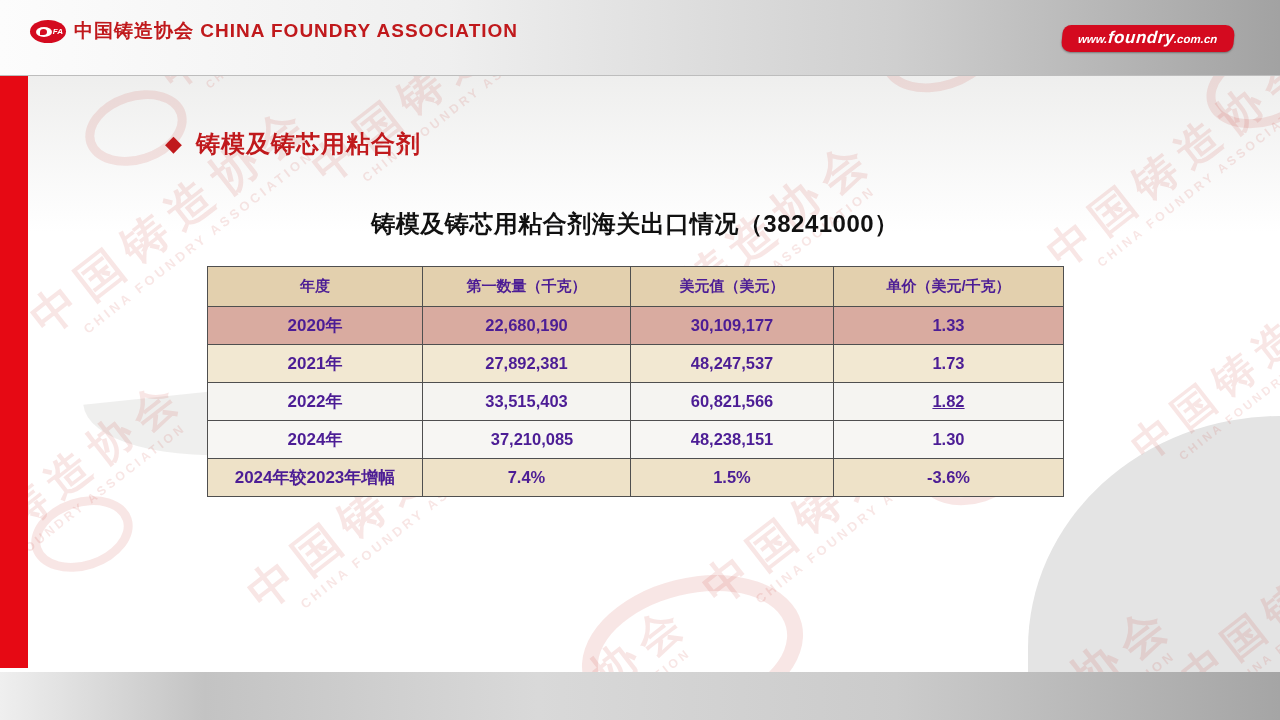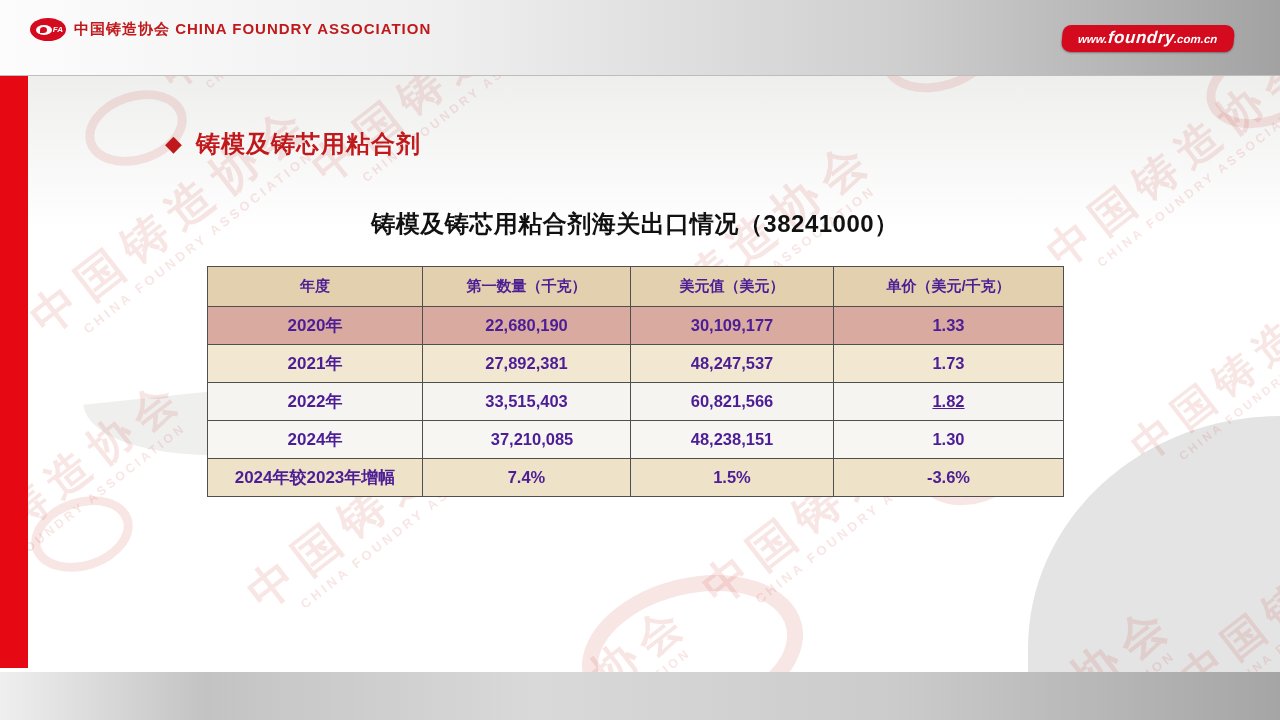--- a/index.html
+++ b/index.html
@@ -16,21 +16,21 @@
     background:linear-gradient(to right,#fcfcfc 0%,#efefef 35%,#cfcfcf 70%,#a2a2a2 100%);
     border-bottom:1px solid #bdbdbd;z-index:6;}
   .brand{position:absolute;left:30px;top:18px;display:flex;align-items:center;gap:8px;}
   .brand-logo{position:relative;width:36px;height:23px;border-radius:50%;
     background:var(--badge-red);display:inline-block;}
   .brand-logo::after{content:"";position:absolute;left:6px;top:7px;width:16px;height:10px;
     border-radius:50%;background:#fff;}
   .brand-logo::before{content:"";position:absolute;left:10px;top:9px;width:7px;height:6px;
     border-radius:50% 50% 50% 0;background:var(--badge-red);z-index:1;}
   .brand-fa{position:absolute;right:3px;top:7px;font-size:8px;font-weight:bold;font-style:italic;color:#fff;z-index:1;}
-  .brand-text{font-size:15px;font-weight:bold;color:var(--accent);letter-spacing:1px;white-space:nowrap;}
+  .brand-text{font-size:19px;font-weight:bold;color:var(--accent);letter-spacing:1px;white-space:nowrap;}
   .site-badge{position:absolute;right:46px;top:25px;background:var(--badge-red);
     color:#fff;padding:3px 16px 4px 16px;border-radius:8px 10px 8px 10px;
     transform:skewX(-6deg);box-shadow:0 1px 2px rgba(0,0,0,.35);cursor:pointer;z-index:7;}
   .site-badge span{font-style:italic;transform:skewX(2deg);display:inline-block;}
   .badge-www,.badge-tld{font-size:11.5px;font-weight:bold;}
   .badge-name{font-size:17px;font-weight:bold;letter-spacing:.5px;}
   
   .red-bar{position:absolute;left:0;top:65px;width:28px;height:603px;
     background:var(--bar-red);z-index:5;}
   

